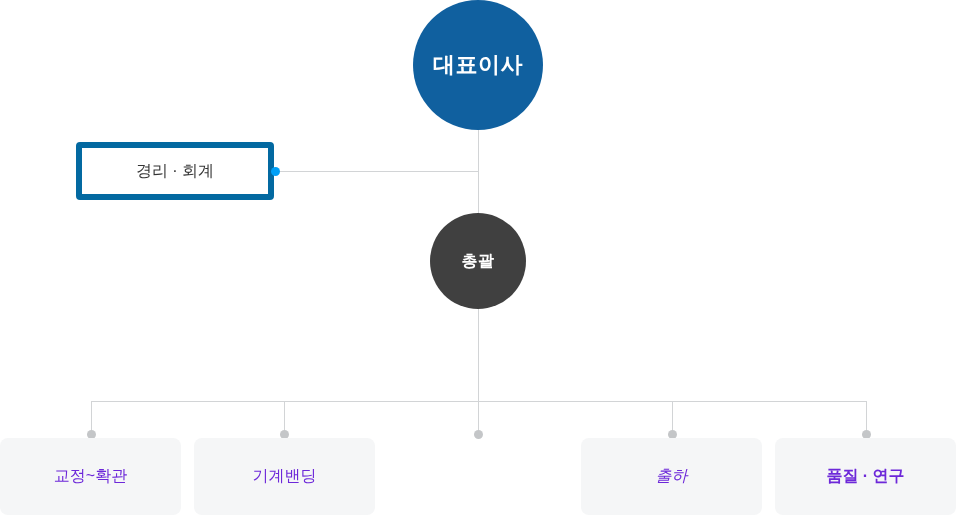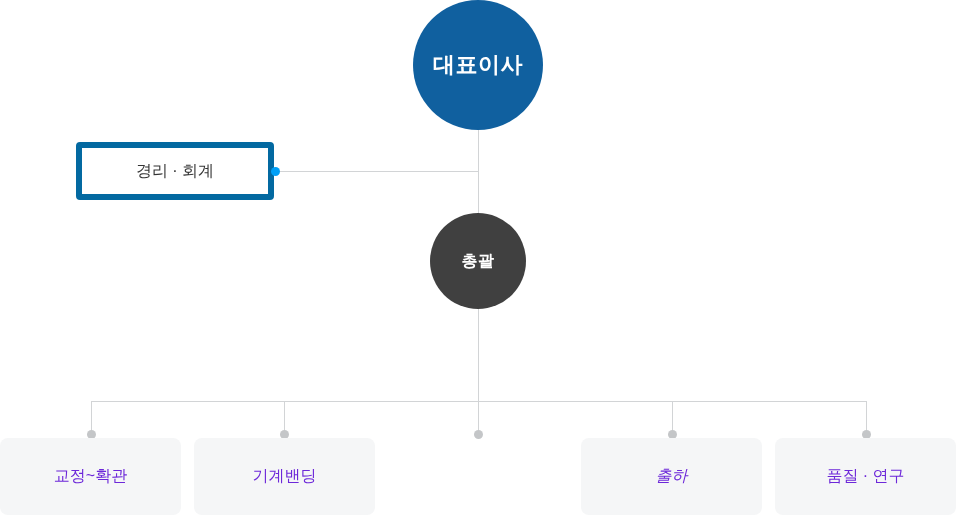--- a/index.html
+++ b/index.html
@@ -173,17 +173,17 @@
 
   <div class="leaf-box" style="left:0px;">
     <span>교정~확관</span>
   </div>
   <div class="leaf-box" style="left:194px;">
     <span>기계밴딩</span>
   </div>
   <div class="leaf-box" style="left:581px;font-style:italic;">
     <span>출하</span>
   </div>
-  <div class="leaf-box" style="left:775px;">
+  <div class="leaf-box" style="left:775px;font-weight:bold;">
     <span>품질 · 연구</span>
   </div>
 
 </div>
 
 </body></html>

